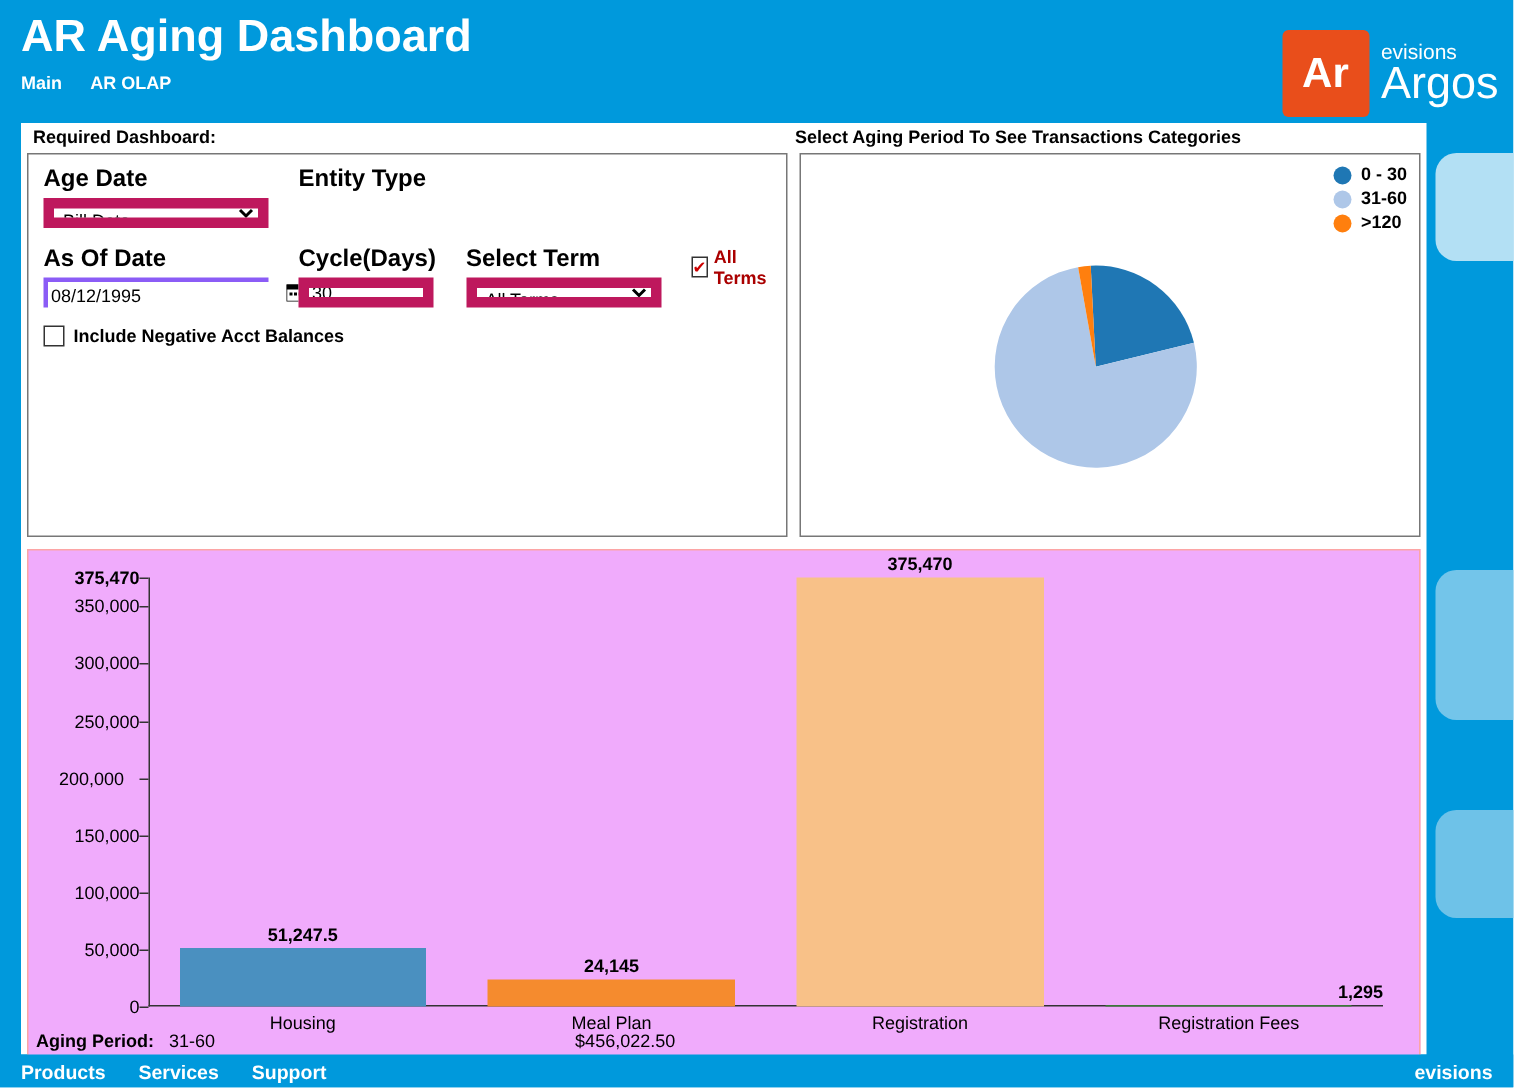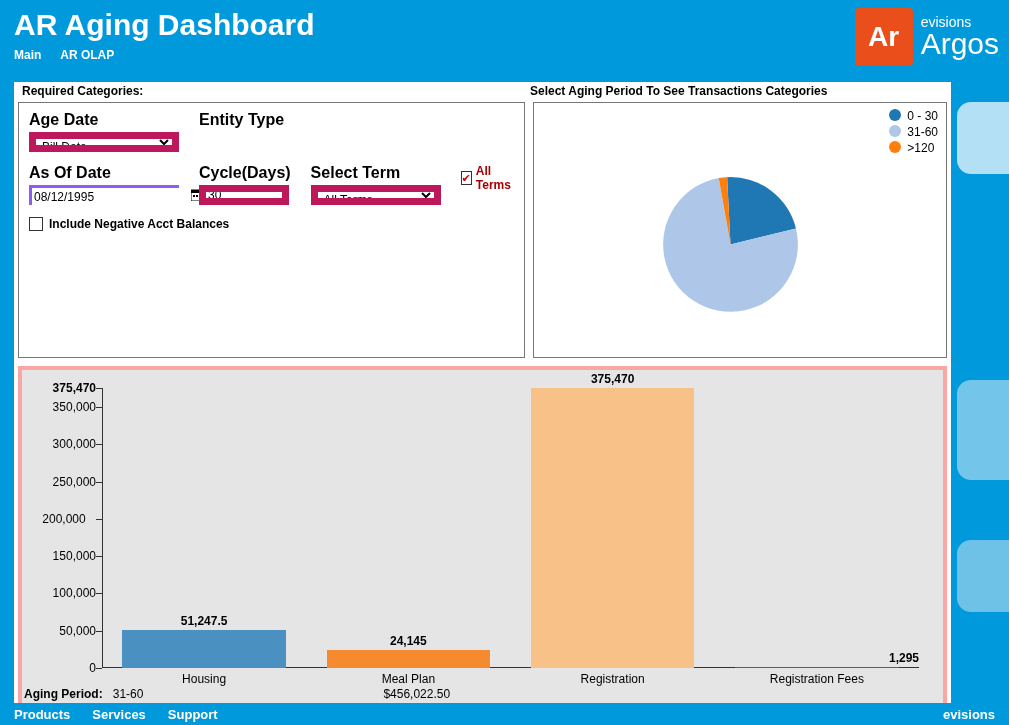--- a/index.html
+++ b/index.html
@@ -32,21 +32,21 @@
   .breadcrumbs {
     margin-top: 6px;
     font-size: 12px;
     font-weight: bold;
     color: #fff;
   }
   .breadcrumbs span { margin-right: 16px; }
   .logo-block {
     position: absolute;
     right: 10px;
-    top: 8px;
+    top: 20px;
     display: flex;
     align-items: center;
     gap: 8px;
   }
   .logo-tile {
     width: 58px; height: 58px;
     background: #e94e1b;
     border-radius: 4px;
     display: flex;
     align-items: center;
@@ -128,26 +128,26 @@
     display:flex; align-items:center; gap:4px;
     margin-bottom: 2px;
   }
   .allterms-label {
     font-weight: bold; color: #aa0000; font-size: 12px;
   }
   .pie-legend {
     position: absolute; right: 8px; top: 6px;
     font-size: 12px;
   }
-  .legend-item { display: flex; align-items: flex-start; gap: 6px; margin-bottom: 2px; }
+  .legend-item { display: flex; align-items: flex-end; gap: 6px; margin-bottom: 2px; font-weight: bold; }
   .legend-swatch { width: 12px; height: 12px; border-radius: 50%; }
   .bar-panel {
     margin: 4px 4px 0 4px;
-    border: 4px solid #fca5a5;
-    background: #e5e5e5;
+    border: 1px solid #fca5a5;
+    background: #f0abfc;
     height: 342px;
     position: relative;
   }
   .bar-axes {
     position: absolute;
     left: 80px; right: 24px; top: 18px; bottom: 36px;
   }
   .y-tick {
     position: absolute; left: -70px; width: 64px; text-align: right;
     font-size: 12px; color: #000; transform: translateY(-50%);
@@ -240,21 +240,21 @@
       <div class="logo-text">
         <span class="sm">evisions</span>
         <span class="lg">Argos</span>
       </div>
     </div>
   </div>
 
   <div class="content">
 
     <div style="display:flex; gap:8px; padding:0 4px;">
-      <div style="flex:0 0 500px;" class="params-title">Required Categories:</div>
+      <div style="flex:0 0 500px;" class="params-title">Required Dashboard:</div>
       <div style="flex:1;" class="pie-title">Select Aging Period To See Transactions Categories</div>
     </div>
 
     <div class="top-row">
 
       <div class="panel params-panel">
         <div class="field-row">
           <div class="field-col">
             <div class="field-label">Age Date</div>
             <select class="dropdown-150">

